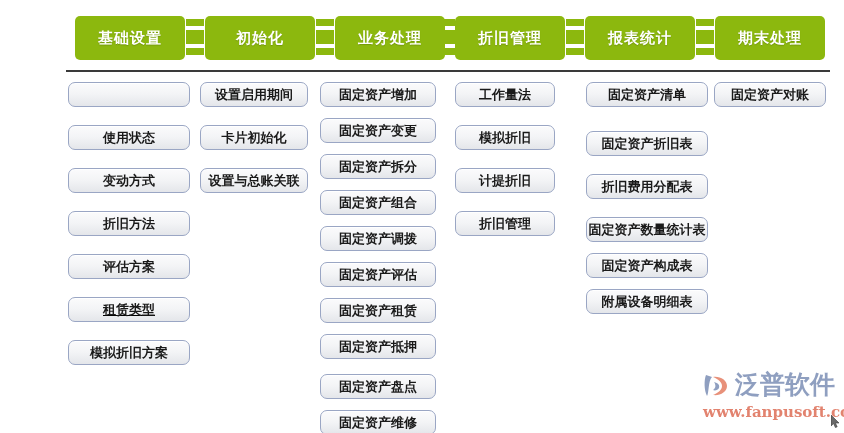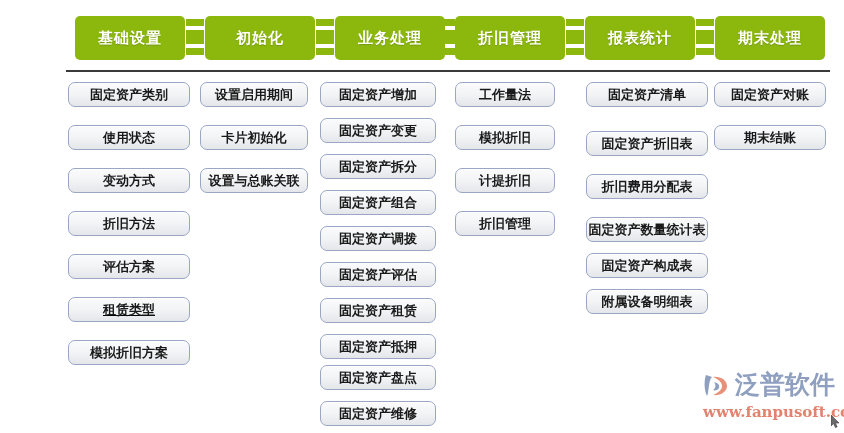--- a/index.html
+++ b/index.html
@@ -173,21 +173,20 @@
       <div class="tab" style="left: 585px; width: 110px;">报表统计</div>
       <div class="tab" style="left: 715px; width: 110px;">期末处理</div>
     </div>
 
   <div class="divider"></div>
 
   <div id="columns-host">
       <div class="col" style="left: 68px; width: 122px;">
         <div class="item" style="margin-top: 0px;">
           <span class="box"></span>
-          <span class="lbl">固定资产类别</span>
         </div>
         <div class="item" style="margin-top: 18px; border-radius: 9px;">
           <span class="box"></span>
           <span class="lbl">使用状态</span>
         </div>
         <div class="item" style="margin-top: 18px;">
           <span class="box"></span>
           <span class="lbl">变动方式</span>
         </div>
         <div class="item" style="margin-top: 18px;">
@@ -247,21 +246,21 @@
           <span class="lbl">固定资产评估</span>
         </div>
         <div class="item" style="margin-top: 11px;">
           <span class="box"></span>
           <span class="lbl">固定资产租赁</span>
         </div>
         <div class="item" style="margin-top: 11px;">
           <span class="box"></span>
           <span class="lbl">固定资产抵押</span>
         </div>
-        <div class="item" style="margin-top: 6px;">
+        <div class="item" style="margin-top: 15px;">
           <span class="box"></span>
           <span class="lbl">固定资产盘点</span>
         </div>
         <div class="item" style="margin-top: 11px;">
           <span class="box"></span>
           <span class="lbl">固定资产维修</span>
         </div>
       </div>
       <div class="col" style="left: 455px; width: 100px;">
         <div class="item" style="margin-top: 0px;">
@@ -304,24 +303,20 @@
         </div>
         <div class="item" style="margin-top: 11px;">
           <span class="box"></span>
           <span class="lbl">附属设备明细表</span>
         </div>
       </div>
       <div class="col" style="left: 714px; width: 112px;">
         <div class="item" style="margin-top: 0px;">
           <span class="box"></span>
           <span class="lbl">固定资产对账</span>
-        </div>
-        <div class="item" style="margin-top: 18px;">
-          <span class="box"></span>
-          <span class="lbl">期末结账</span>
         </div>
       </div>
     </div>
 
   <div class="logo">
     <div class="logo-row">
       <span class="logo-mark">
         <svg width="30" height="28" viewBox="0 0 30 28">
           <path d="M3 4 C1 9, 1 19, 4 25 C6 22, 5 10, 9 6 Z" fill="#8f9fc0"></path>
           <path d="M10 6 C17 5, 24 9, 24 15 C24 21, 17 25, 10 24 C15 22, 19 19, 19 15 C19 11, 15 8, 10 6 Z" fill="#e8917a"></path>

